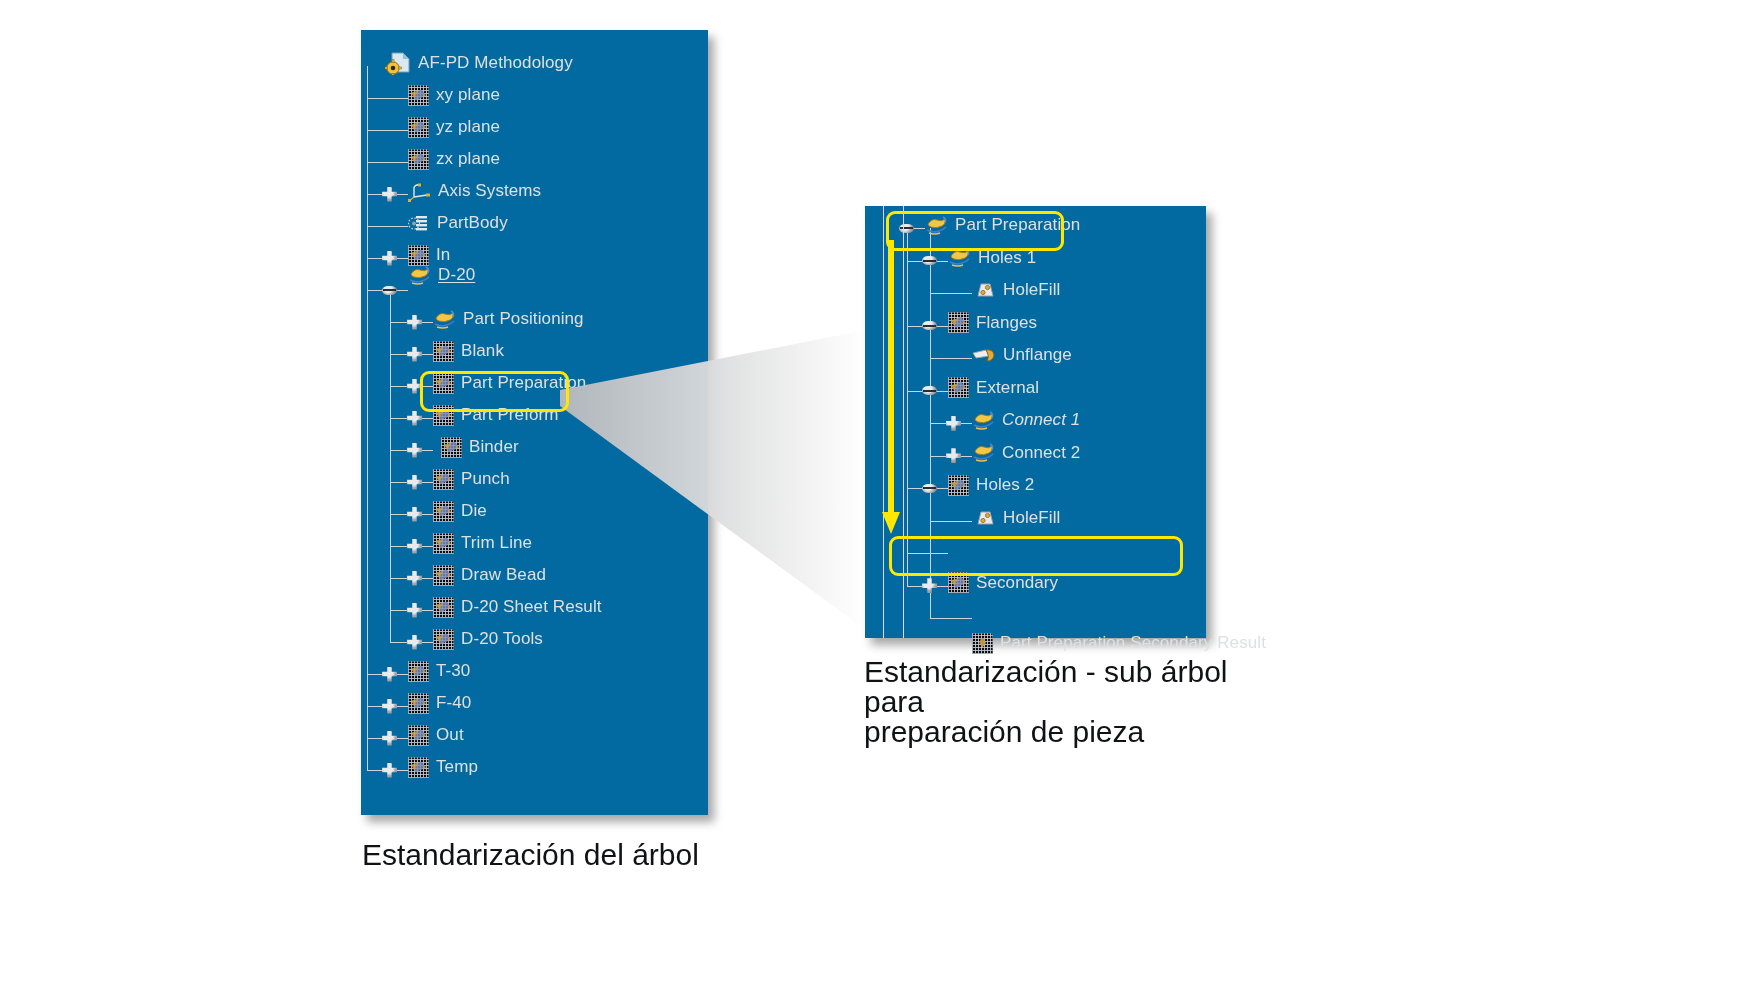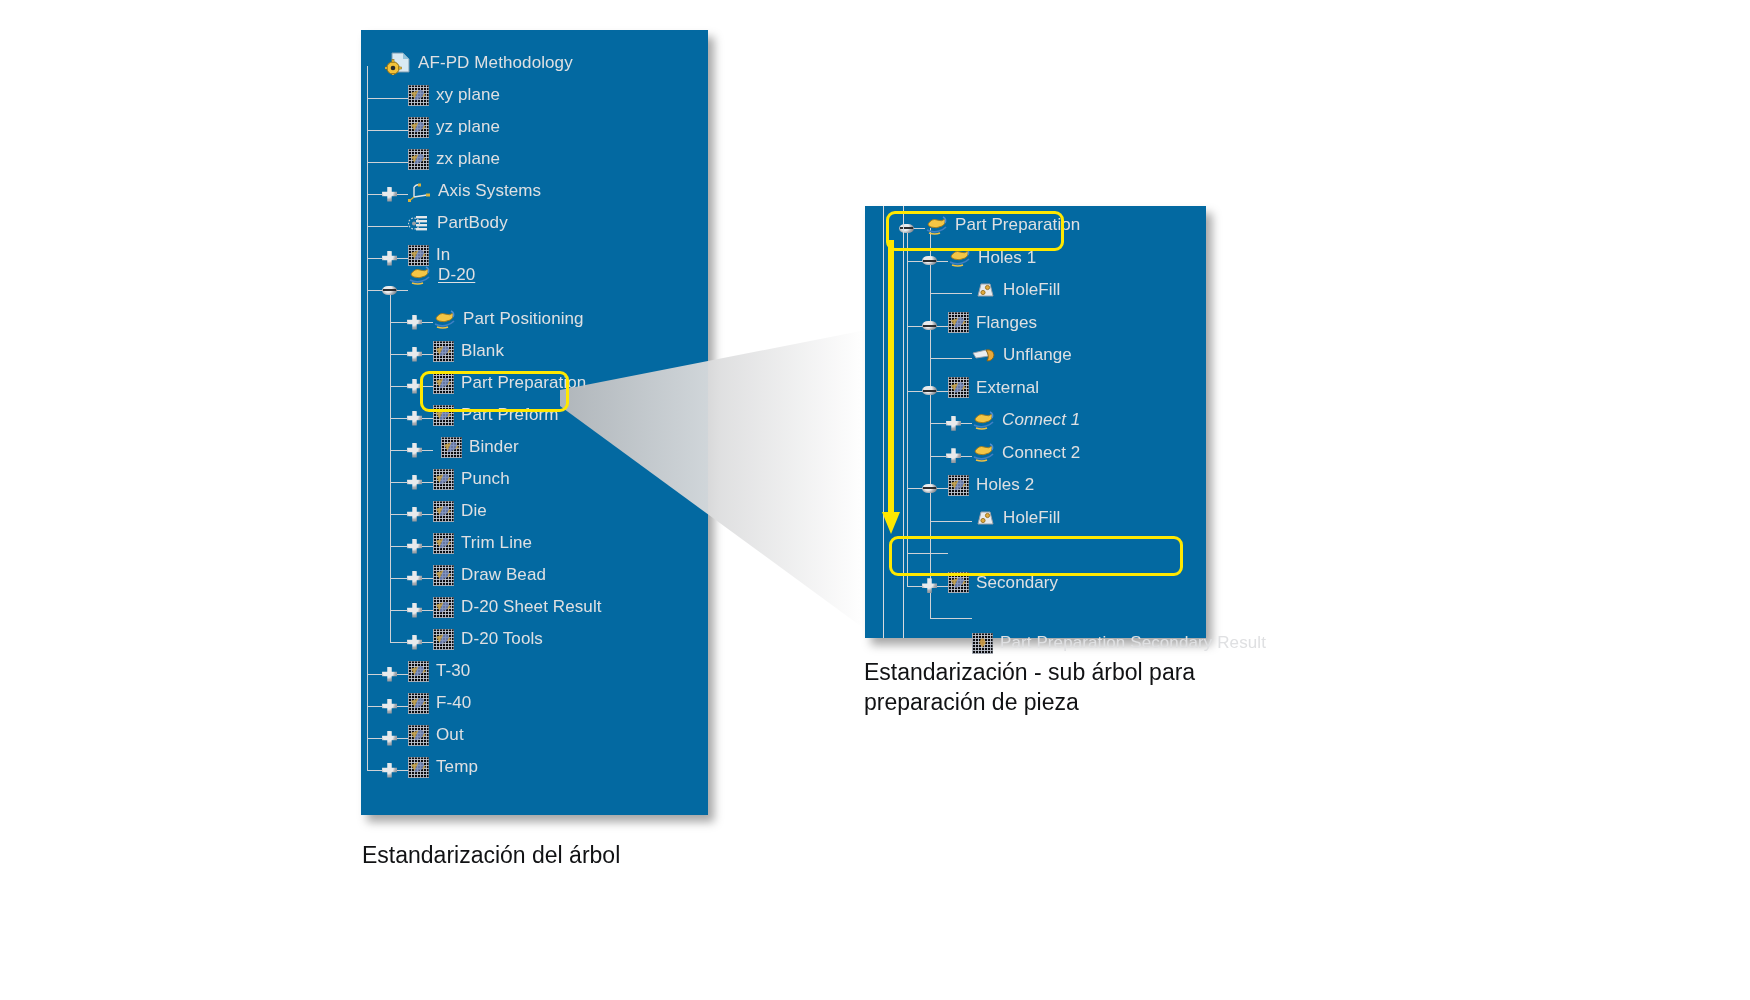--- a/index.html
+++ b/index.html
@@ -93,21 +93,21 @@
     position:absolute;border:3px solid #ffe800;border-radius:9px;
     pointer-events:none;
   }
   .hl-arrow{position:absolute;}
 
   
   .wedge{position:absolute;}
 
   
   .caption{
-    position:absolute;color:#111214;font-size:23px;line-height:30px;
+    position:absolute;color:#111214;font-size:30px;line-height:30px;
     font-family:"Liberation Sans", sans-serif;white-space:pre-line;
   }
 </style>
 </head>
 <body>
 
 <div class="panel" id="left-panel" style="left:361px;top:30px;width:347px;height:785px;">
   <div class="inner" id="left-inner">
       <span class="vline" style="left:6px;top:36px;height:704px;"></span>
       <span class="vline" style="left:29px;top:260px;height:352px;"></span>

